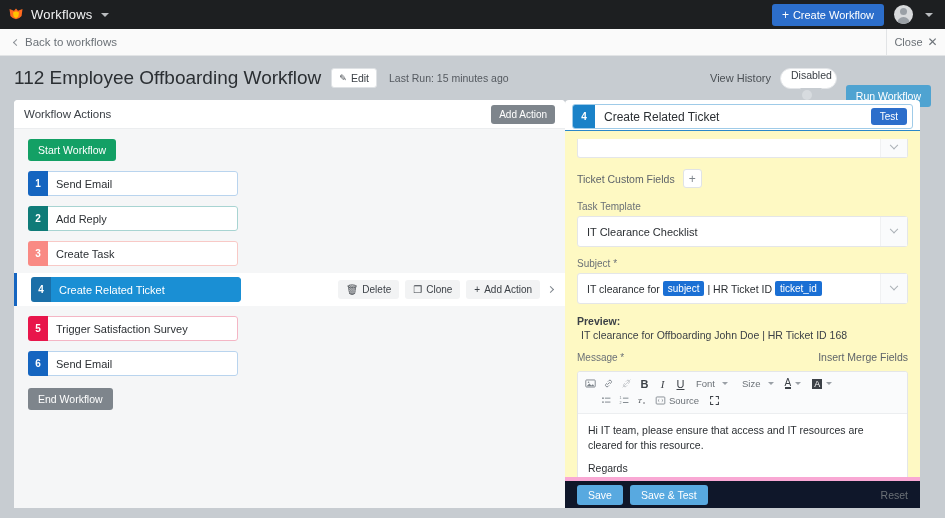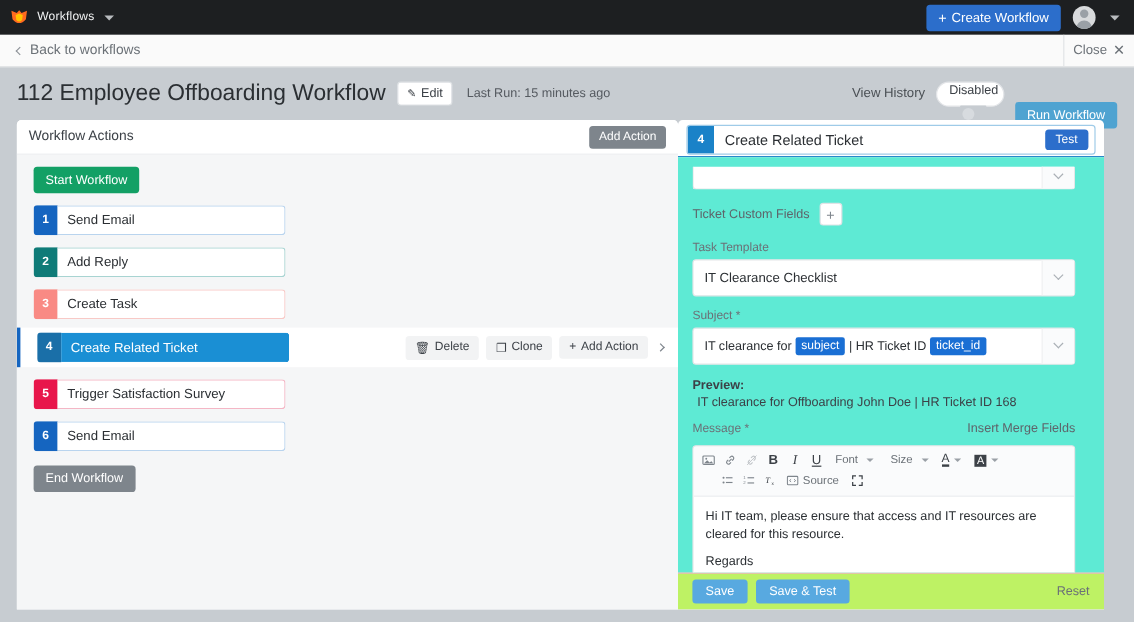--- a/index.html
+++ b/index.html
@@ -10,21 +10,21 @@
     overflow: hidden;
   }
 
   
   .topbar {
     height: 29px; background: #1d1f21; display: flex; align-items: center;
     padding: 0 8px; position: relative;
   }
   .logo { width: 16px; height: 16px; margin-right: 7px; position: relative; }
   .logo svg { display: block; }
-  .topbar-title { color: #f2f3f4; font-size: 10px; letter-spacing: .2px; }
+  .topbar-title { color: #f2f3f4; font-size: 13px; letter-spacing: .2px; }
   .caret-down {
     width: 0; height: 0; border-left: 4px solid transparent;
     border-right: 4px solid transparent; border-top: 4px solid #b9bcbf;
     margin-left: 8px;
   }
   .topbar-right { margin-left: auto; display: flex; align-items: center; gap: 10px; }
   .create-btn {
     background: #2c6ecb; color: #fff; font-size: 11px; border-radius: 3px;
     padding: 5px 10px; display: flex; align-items: center; gap: 4px;
     border: none; cursor: pointer; white-space: nowrap;
@@ -175,21 +175,21 @@
     width: 22px; align-self: stretch; background: #1a82c8; color: #fff;
     font-size: 10px; font-weight: 600; display: flex; align-items: center;
     justify-content: center;
   }
   .rc-head-label { flex: 1; padding-left: 9px; font-size: 12px; color: #2b2f33; }
   .test-btn {
     background: #2c6ecb; color: #fff; font-size: 10px; border: none;
     border-radius: 3px; padding: 3px 9px; margin-right: 5px; cursor: pointer;
   }
   .rc-body {
-    flex: 1; background: #5eead4; padding: 8px 24px 0 12px; overflow: hidden;
+    flex: 1; background: #fef9c3; padding: 8px 12px 0 12px; overflow: hidden;
     position: relative;
   }
   .field-label { font-size: 10px; color: #6b7177; margin-bottom: 4px; }
   .select-box {
     background: #fff; border: 1px solid #e4e6e8; border-radius: 3px; height: 31px;
     display: flex; align-items: center; padding: 0 0 0 9px; font-size: 11px;
     color: #2b2f33; position: relative;
   }
   .select-box.cut { height: 19px; border-top: none; border-radius: 0 0 3px 3px; }
   .sel-caret {
@@ -243,21 +243,21 @@
   }
   .ed-colorA { font-size: 10px; color: #3c4147; border-bottom: 2px solid #3c4147; line-height: 9px; }
   .ed-colorBg {
     font-size: 9px; color: #fff; background: #3c4147; padding: 1px 2px; line-height: 8px;
   }
   .ed-body { flex: 1; padding: 9px 10px; font-size: 10.5px; color: #2b2f33; line-height: 1.45; }
   .ed-body p { margin: 0; }
   .ed-gap { height: 8px; }
 
   .rc-foot {
-    height: 31px; background: #bef264; border-top: 1px solid #f9a8d4;
+    height: 31px; background: #0f172a; border-top: 4px solid #f9a8d4;
     display: flex; align-items: center; padding: 0 12px; gap: 7px;
   }
   .save-btn, .savetest-btn {
     background: #58a9e0; color: #fff; font-size: 10.5px; border: none;
     border-radius: 3px; padding: 4px 11px; cursor: pointer;
   }
   .reset-link { margin-left: auto; font-size: 10.5px; color: #6b7177; cursor: pointer; }
   svg { display: block; }
 </style>
 </head>

